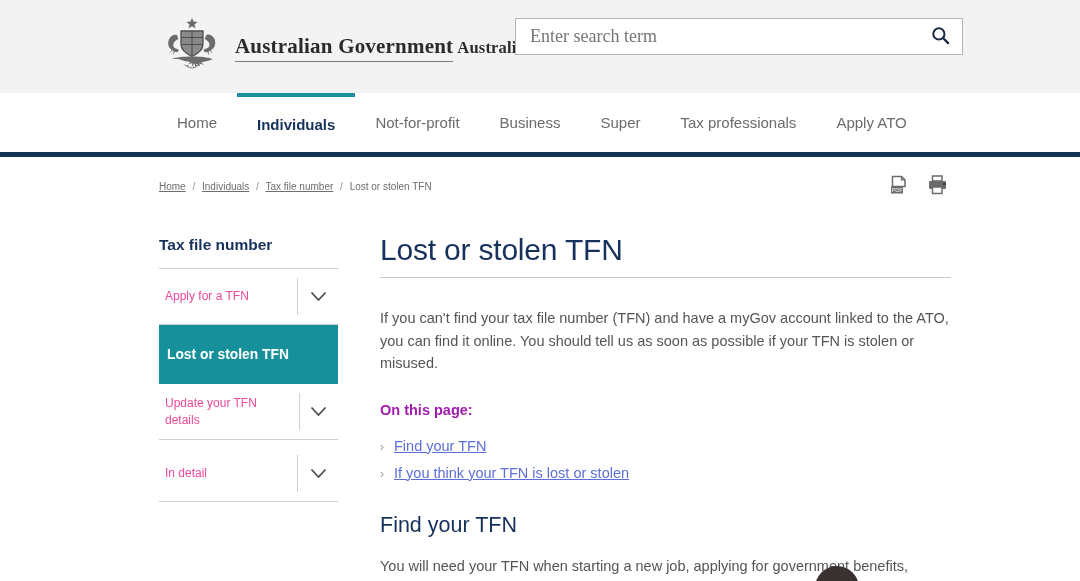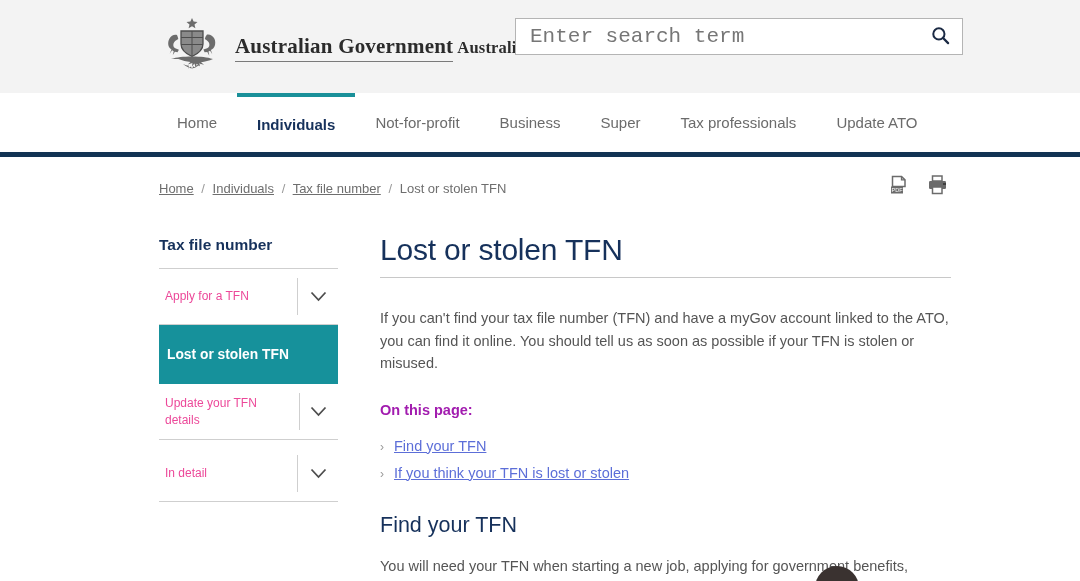--- a/index.html
+++ b/index.html
@@ -68,22 +68,22 @@
     box-sizing: border-box;
     display: flex;
     align-items: center;
   }
   .search-input {
     flex: 1 1 auto;
     border: 0;
     outline: none;
     height: 100%;
     padding: 0 10px 0 14px;
-    font-family: Liberation Mono, monospace;
-    font-size: 21px;
+    font-family: Liberation Serif, serif;
+    font-size: 18px;
     color: #4c1d95;
     background: transparent;
   }
   .search-input::placeholder { color: #767676; }
   .search-btn {
     width: 44px;
     height: 100%;
     border: 0;
     background: transparent;
     cursor: pointer;
@@ -133,21 +133,21 @@
     width: 1080px;
     height: 5px;
     background: #123354;
   }
 
   
   .crumbs {
     position: absolute;
     top: 181px;
     left: 159px;
-    font-size: 13px;
+    font-size: 10px;
     color: #6e6e6e;
     white-space: nowrap;
   }
   .crumbs a {
     color: #6e6e6e;
     text-decoration: underline;
   }
   .crumb-sep { padding: 0 4px; color: #9a9a9a; }
   .crumb-current { color: #6e6e6e; }
 
@@ -360,21 +360,21 @@
     <div class="nav-item">
       <span>Business</span>
     </div>
     <div class="nav-item">
       <span>Super</span>
     </div>
     <div class="nav-item">
       <span>Tax professionals</span>
     </div>
     <div class="nav-item">
-      <span>Update ATO</span>
+      <span>Apply ATO</span>
     </div>
   </div>
 </div>
 <div class="nav-rule"></div>
 
 <div class="crumbs">
   <a href="#">Home</a>
   <span class="crumb-sep">/</span>
   <a href="#">Individuals</a>
   <span class="crumb-sep">/</span>

